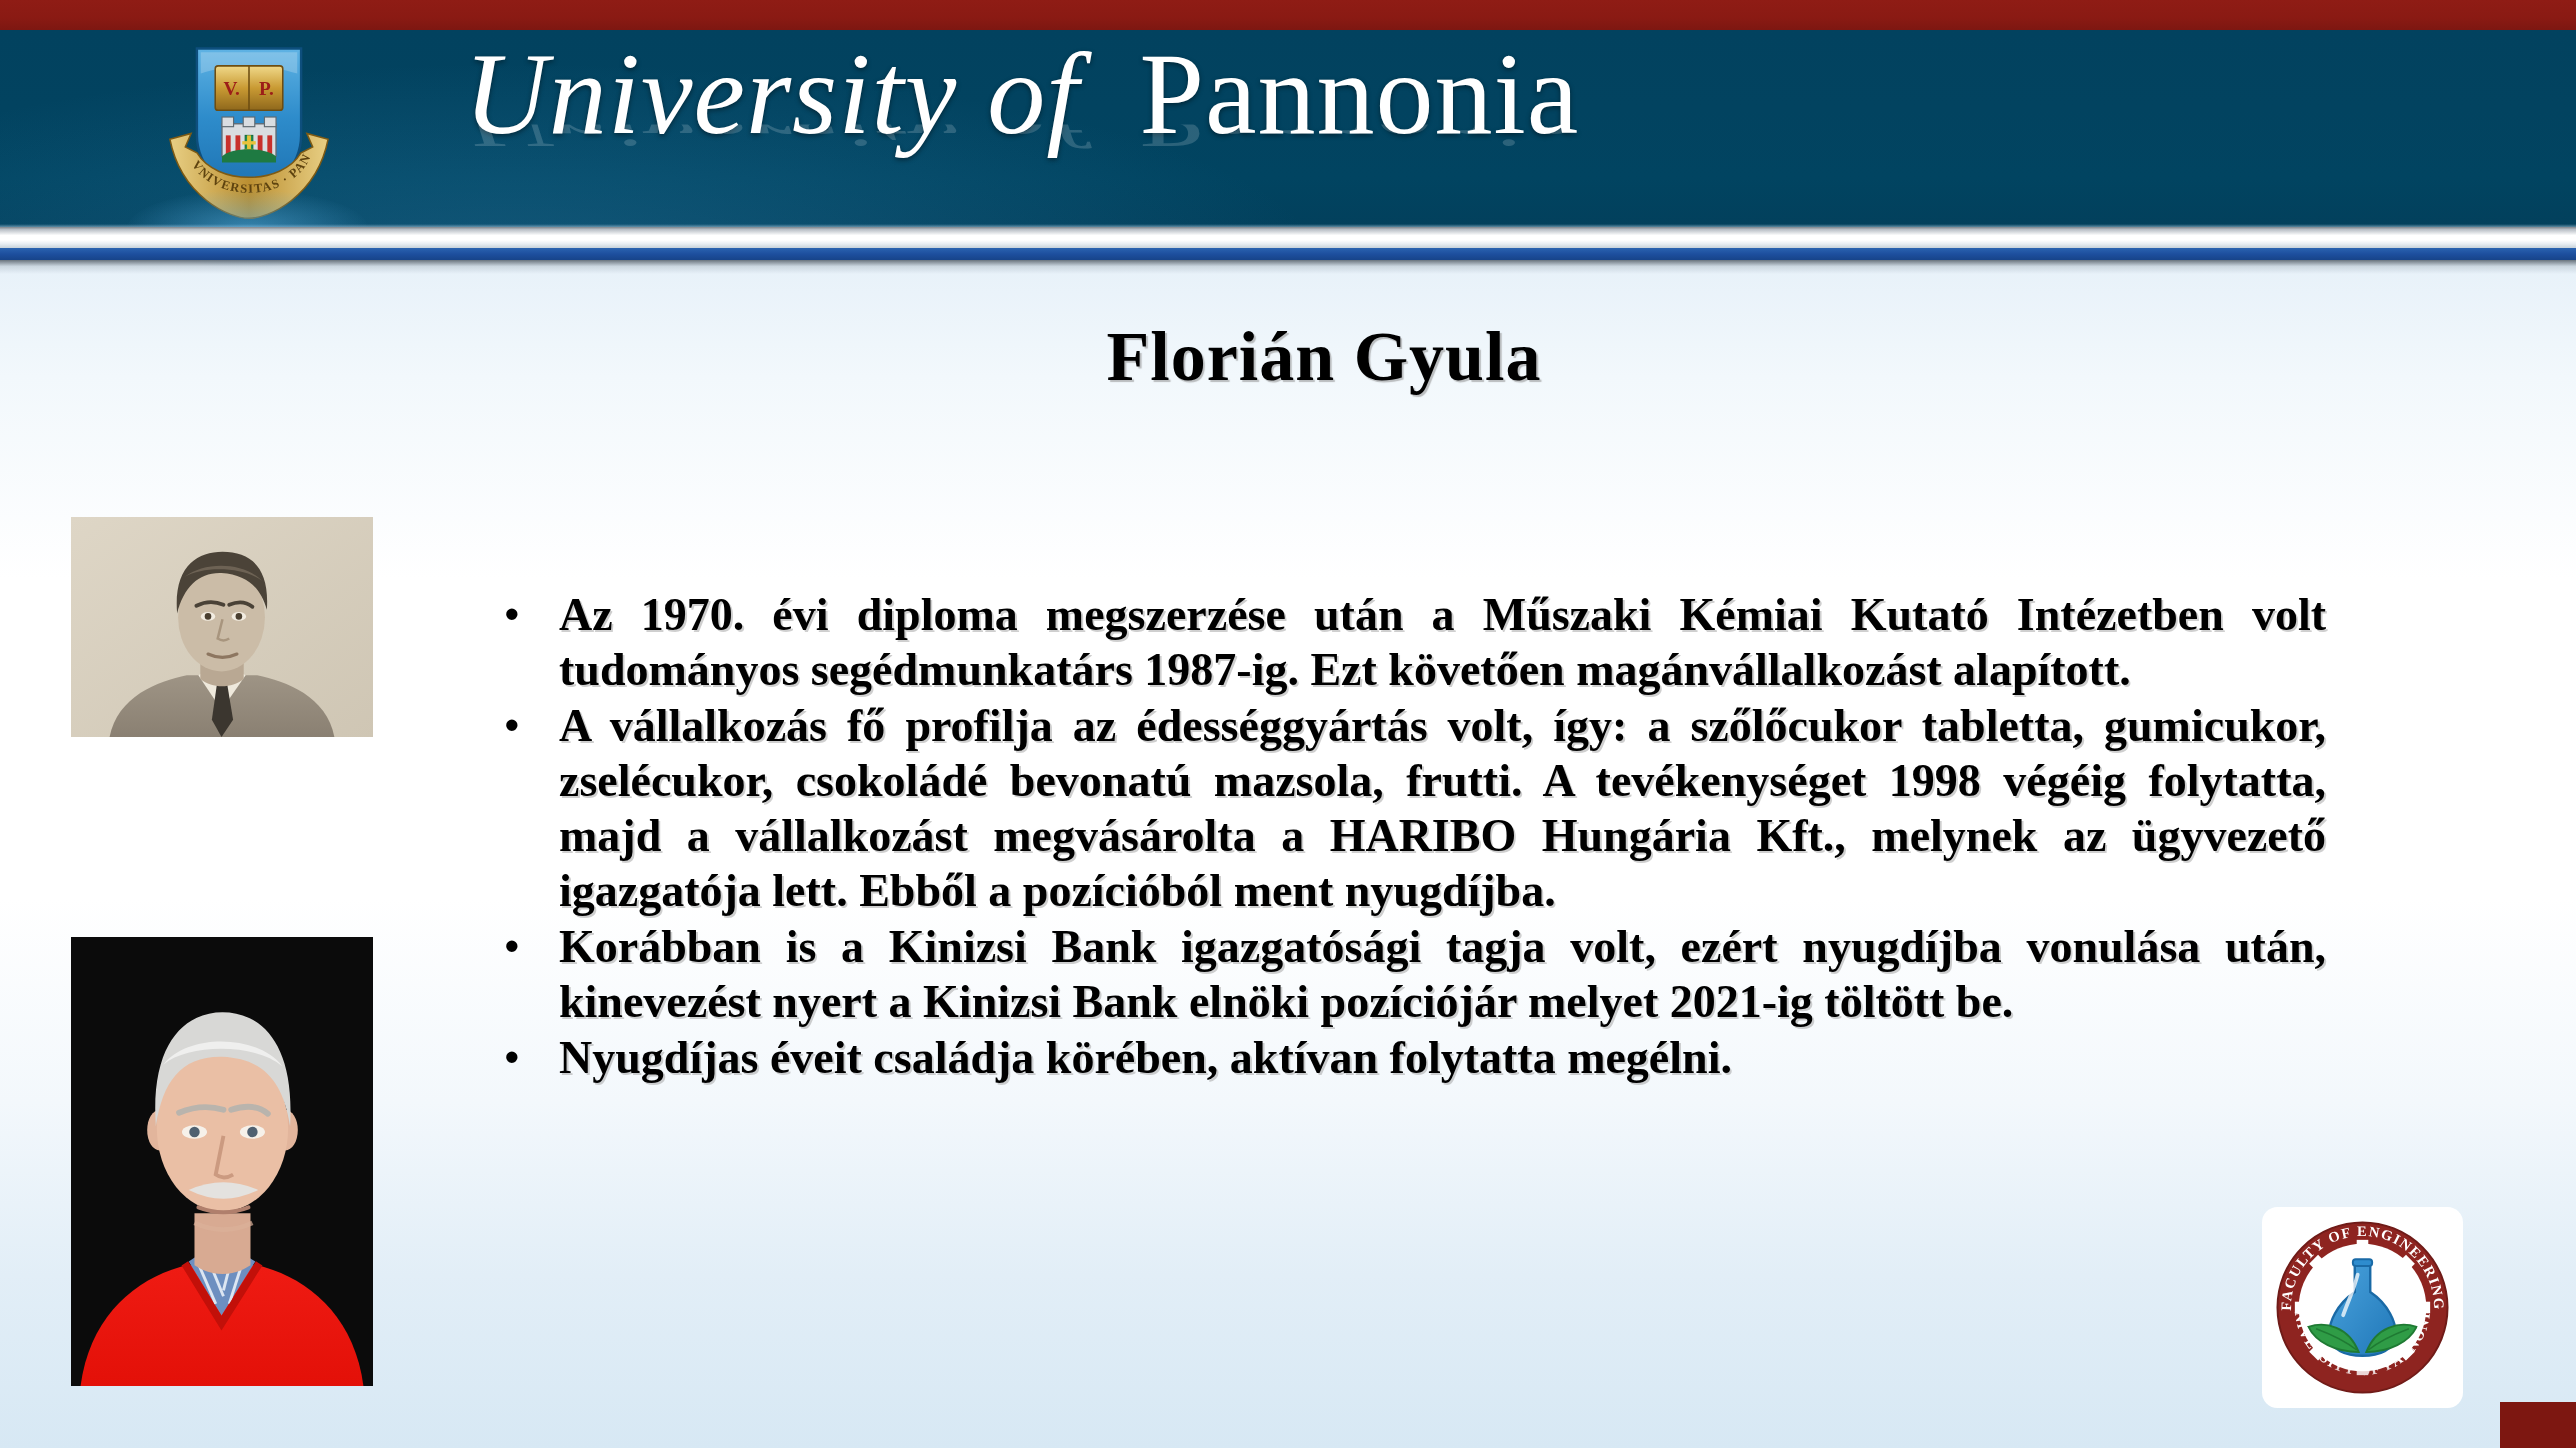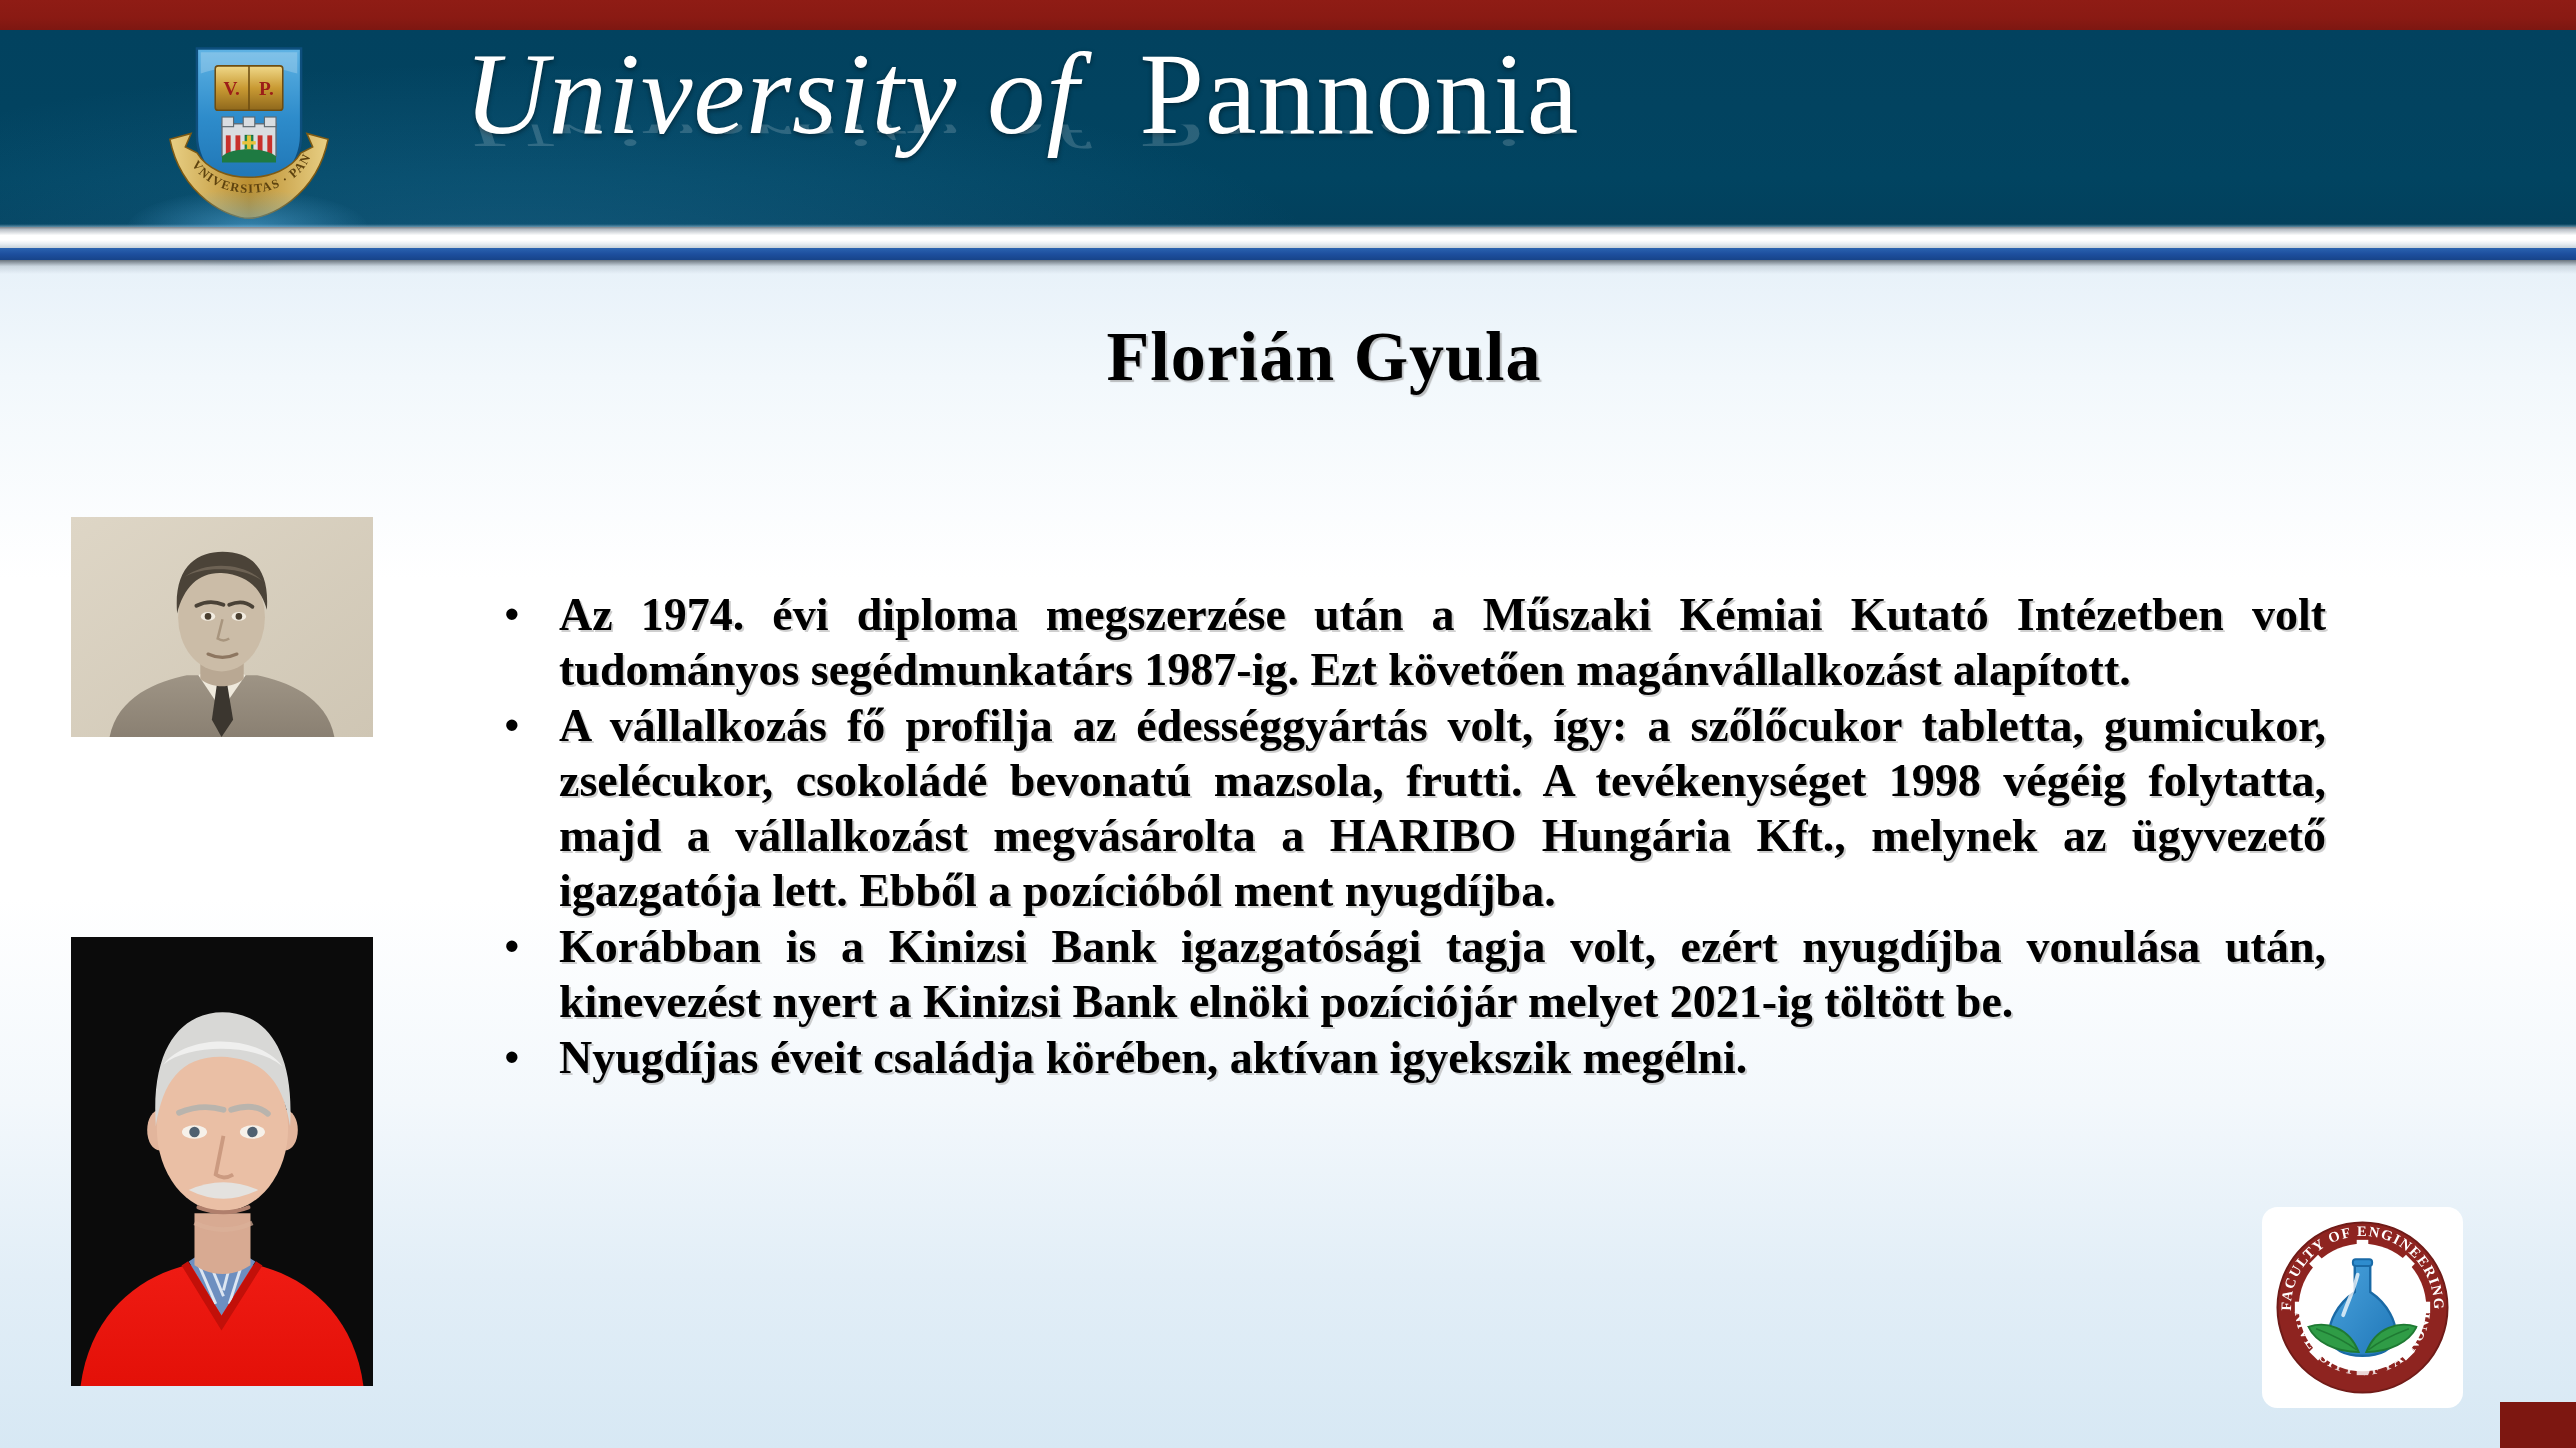--- a/index.html
+++ b/index.html
@@ -384,36 +384,36 @@
       <path d="M132 280 q26 10 52 0" stroke="#b07f6c" stroke-width="4" fill="none" stroke-linecap="round"></path>
 
       <path d="M128 296 q30 14 60 0" stroke="#dcb09a" stroke-width="5" fill="none" opacity="0.7"></path>
     </svg>
   </div>
 
   <div class="bullets">
 
     <div class="bullet-row">
       <span class="bullet-dot">•</span>
-      <span class="bullet-text">Az 1974. évi diploma megszerzése után a Műszaki Kémiai Kutató Intézetben volt tudományos segédmunkatárs 1987-ig. Ezt követően magánvállalkozást alapított.</span>
+      <span class="bullet-text">Az 1970. évi diploma megszerzése után a Műszaki Kémiai Kutató Intézetben volt tudományos segédmunkatárs 1987-ig. Ezt követően magánvállalkozást alapított.</span>
     </div>
 
     <div class="bullet-row">
       <span class="bullet-dot">•</span>
       <span class="bullet-text">A vállalkozás fő profilja az édességgyártás volt, így: a szőlőcukor tabletta, gumicukor, zselécukor, csokoládé bevonatú mazsola, frutti. A tevékenységet 1998 végéig folytatta, majd a vállalkozást megvásárolta a HARIBO Hungária Kft., melynek az ügyvezető igazgatója lett. Ebből a pozícióból ment nyugdíjba.</span>
     </div>
 
     <div class="bullet-row">
       <span class="bullet-dot">•</span>
       <span class="bullet-text">Korábban is a Kinizsi Bank igazgatósági tagja volt, ezért nyugdíjba vonulása után, kinevezést nyert a Kinizsi Bank elnöki pozíciójár melyet 2021-ig töltött be.</span>
     </div>
 
     <div class="bullet-row">
       <span class="bullet-dot">•</span>
-      <span class="bullet-text">Nyugdíjas éveit családja körében, aktívan igyekszik megélni.</span>
+      <span class="bullet-text">Nyugdíjas éveit családja körében, aktívan folytatta megélni.</span>
     </div>
 
   </div>
 
   <div class="seal-card">
     <svg viewBox="0 0 208 208" width="201" height="201">
       <defs>
         <path id="sealTopArc" d="M30 104 A74 74 0 0 1 178 104"></path>
         <path id="sealBotArc" d="M34 104 A70 70 0 0 0 174 104"></path>
         <linearGradient id="flaskG" x1="0" y1="0" x2="1" y2="1">

